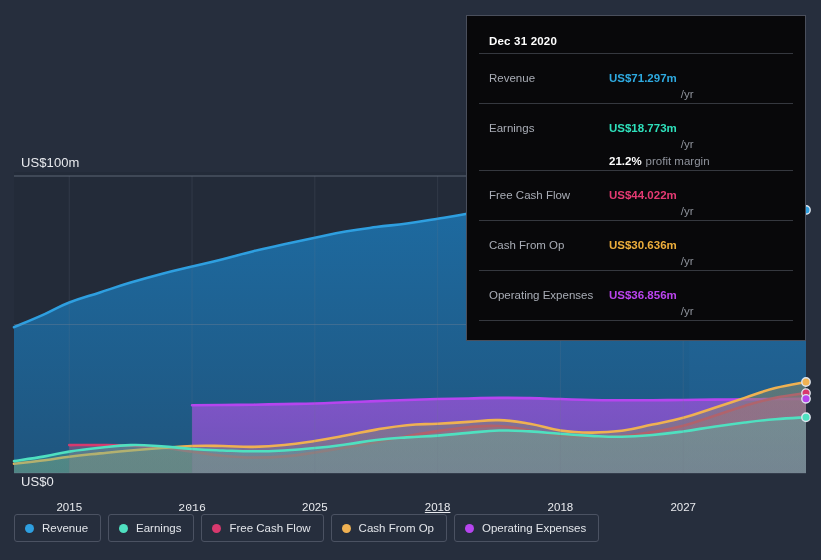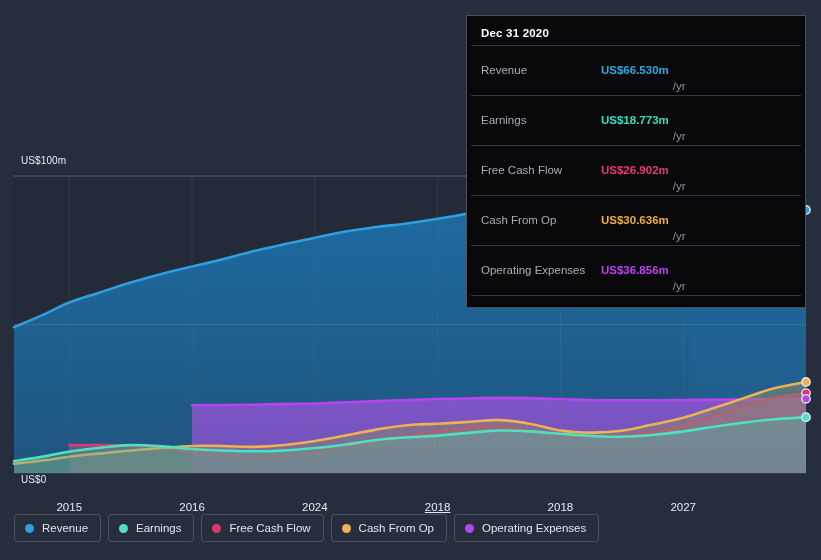--- a/index.html
+++ b/index.html
@@ -13,21 +13,21 @@
   #chart-root{position:absolute;inset:0;}
 
   
   .plot-wrap{position:absolute;left:0;top:0;width:821px;height:505px;}
   .plot-svg{position:absolute;left:0;top:0;}
 
   
   .axis-label{
     position:absolute;
     color:#e8eaee;
-    font-size:10px;
+    font-size:13px;
     letter-spacing:.1px;
     white-space:nowrap;
     z-index:5;
   }
   #y-top-label{left:21px;top:155px;}
   #y-zero-label{left:21px;top:474px;}
 
   .x-tick{
     position:absolute;
     top:481px;
@@ -39,21 +39,21 @@
   }
 
   
   .tooltip{
     position:absolute;
     left:466px;top:15px;
     width:340px;
     background:#08080a;
     border:1px solid #4a4f5c;
     z-index:40;
-    padding:4px;
+    padding:12px;
     box-sizing:border-box;
   }
   .tt-title{
     color:#ffffff;
     font-size:11.5px;
     font-weight:bold;
     padding:7px 10px 6px 10px;
     letter-spacing:.2px;
   }
   .tt-row{
@@ -186,46 +186,51 @@
           <circle cx="806" cy="398.87176999999997" r="4.2" fill="#b645ef" stroke="#dfe5ee" stroke-width="1.4"></circle>
         </g>
       </svg>
   </div>
 
   <div class="axis-label" id="y-top-label">US$100m</div>
   <div class="axis-label" id="y-zero-label">US$0</div>
 
   <div id="x-ticks">
       <div class="x-tick" style="left: 69.2558px;">2015</div>
-      <div class="x-tick" style="left: 192.047px;">2016</div>
-      <div class="x-tick" style="left: 314.837px;">2024</div>
+      <div class="x-tick" style="left: 192.047px; font-family: Liberation Mono, monospace;">2016</div>
+      <div class="x-tick" style="left: 314.837px;">2025</div>
       <div class="x-tick" style="left: 437.628px; text-decoration: underline;">2018</div>
       <div class="x-tick" style="left: 560.419px;">2018</div>
       <div class="x-tick" style="left: 683.209px;">2027</div>
     </div>
 
   <div class="tooltip">
     <div class="tt-title">Dec 31 2020</div>
 
     <div class="tt-row">
       <span class="tt-key">Revenue</span>
-      <span class="tt-val" style="color:#2eaae0">US$66.530m</span>
+      <span class="tt-val" style="color:#2eaae0">US$71.297m</span>
       <span class="tt-unit">/yr</span>
     </div>
 
     <div class="tt-row">
       <span class="tt-key">Earnings</span>
       <span class="tt-val" style="color:#2ee0bb">US$18.773m</span>
       <span class="tt-unit">/yr</span>
     </div>
 
+    <div class="tt-row noline">
+      <span class="tt-key"></span>
+      <span class="tt-margin-val">21.2%</span>
+      <span class="tt-margin-txt">profit margin</span>
+    </div>
 
     <div class="tt-row">
       <span class="tt-key">Free Cash Flow</span>
-      <span class="tt-val" style="color:#e63a73">US$26.902m</span>
+      <span class="tt-val" style="color:#e63a73">US$44.022m</span>
       <span class="tt-unit">/yr</span>
     </div>
 
     <div class="tt-row">
       <span class="tt-key">Cash From Op</span>
       <span class="tt-val" style="color:#edae3c">US$30.636m</span>
       <span class="tt-unit">/yr</span>
     </div>
 
     <div class="tt-row">

